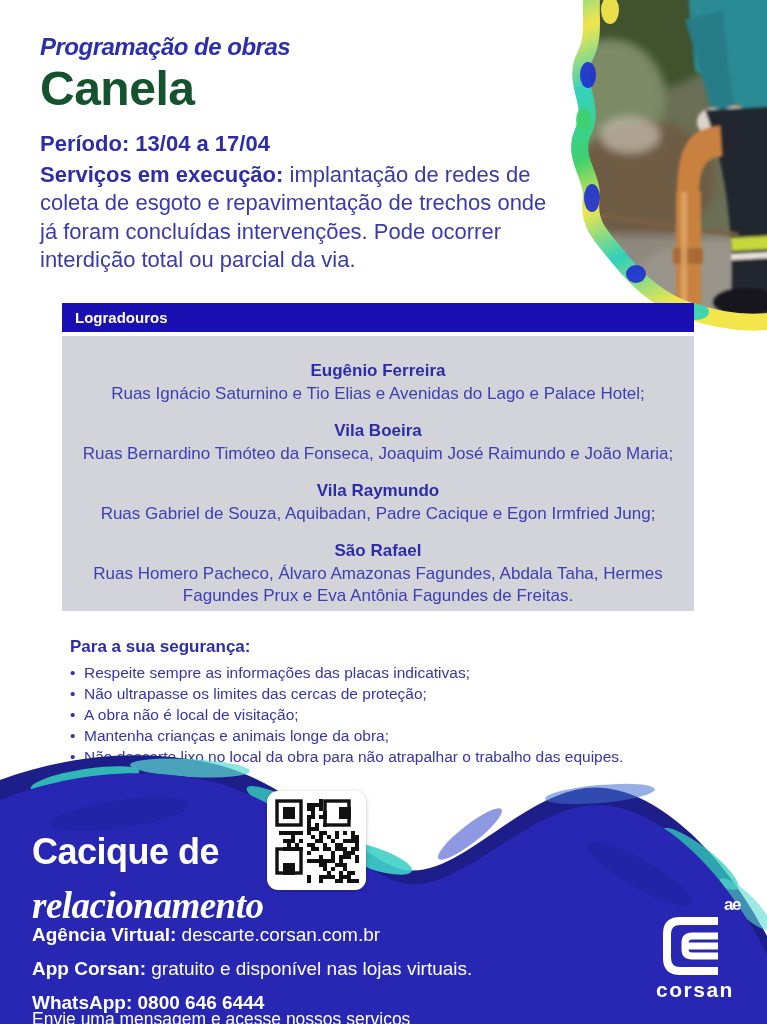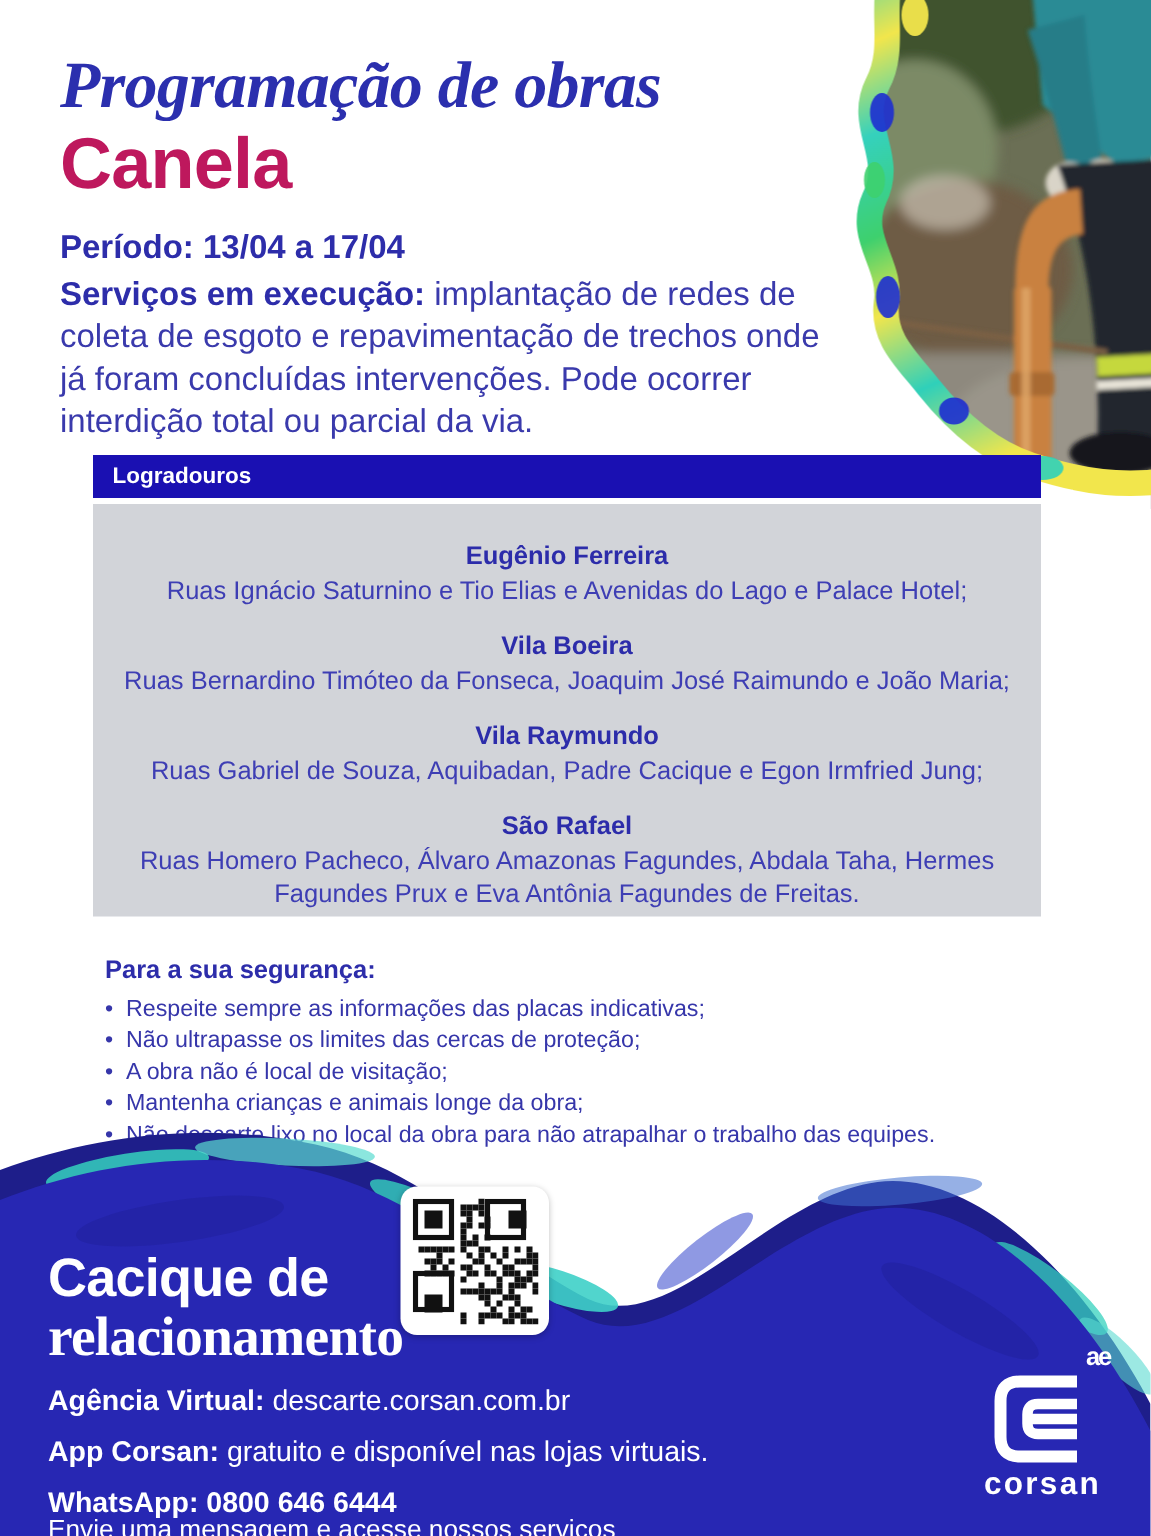--- a/index.html
+++ b/index.html
@@ -4,25 +4,25 @@
 <style>
   html,body{margin:0;padding:0;background:#e8e8e8;}
   .page{
     position:relative;width:767px;height:1024px;margin:0 auto;
     background:#ffffff;overflow:hidden;
     font-family:"Liberation Sans", sans-serif;
   }
   
   .header{position:absolute;left:40px;top:34px;width:540px;z-index:2;}
   .title-italic{
-    font-family:Liberation Serif, serif;font-style:italic;font-weight:700;
-    font-size:44px;color:#2b2fae;margin:0;line-height:1.05;letter-spacing:-0.5px;
+    font-family:Liberation Sans, sans-serif;font-style:italic;font-weight:700;
+    font-size:24px;color:#2b2fae;margin:0;line-height:1.05;letter-spacing:-0.5px;
   }
   .title-city{
-    font-size:48px;font-weight:700;color:#be185d;margin:6px 0 0 0;line-height:1.0;letter-spacing:-0.5px;
+    font-size:48px;font-weight:700;color:#14532d;margin:6px 0 0 0;line-height:1.0;letter-spacing:-0.5px;
   }
   .period{font-size:22px;font-weight:700;color:#2d2daa;margin:18px 0 0 0;}
   .services{font-size:22px;color:#3a3aac;margin:4px 0 0 0;line-height:1.28;width:525px;}
   .services b{color:#2d2daa;text-align:right;}
   
   .photo-blob{position:absolute;top:-20px;left:535px;width:232px;height:365px;z-index:1;}
   
   .works-table{position:absolute;left:62px;top:303px;width:632px;z-index:2;}
   .works-table .thead{
     background:#1a10b2;color:#ffffff;font-size:15px;font-weight:700;
@@ -41,22 +41,22 @@
   .safety h3{font-size:17px;font-weight:700;color:#2d2daa;margin:0 0 5px 0;}
   .safety ul{list-style:none;margin:0;padding:0;}
   .safety li{font-size:15.5px;line-height:21px;padding-left:14px;position:relative;}
   .safety li::before{content:"•";position:absolute;left:0;top:0;}
   
   .footer-wave{position:absolute;left:0;bottom:0;width:767px;height:270px;z-index:3;}
   .footer-content{position:absolute;left:0;top:754px;width:767px;height:270px;z-index:4;}
   .channels{position:absolute;left:32px;top:80px;color:#ffffff;}
   .channels .c1{font-size:36px;font-weight:700;line-height:1.0;letter-spacing:-0.5px;}
   .channels .c2{
-    font-family:"Liberation Serif", serif;font-weight:700;
-    font-size:37px;line-height:1.0;margin-top:3px;letter-spacing:-0.5px;
+    font-family:"Liberation Serif", serif;font-style:italic;font-weight:700;
+    font-size:37px;line-height:1.0;margin-top:17px;letter-spacing:-0.5px;
   }
   .contacts{position:absolute;left:32px;top:170px;color:#ffffff;}
   .contact-line{font-size:19px;margin-bottom:12px;}
   .contact-line b{font-weight:700;}
   .contact-sub{font-size:17.5px;margin-top:-7px;}
   .qr-card{
     position:absolute;left:267px;top:37px;width:99px;height:99px;
     background:#ffffff;border-radius:11px;box-shadow:0 1px 4px rgba(0,0,0,.25);
     display:flex;align-items:center;justify-content:center;
   }

